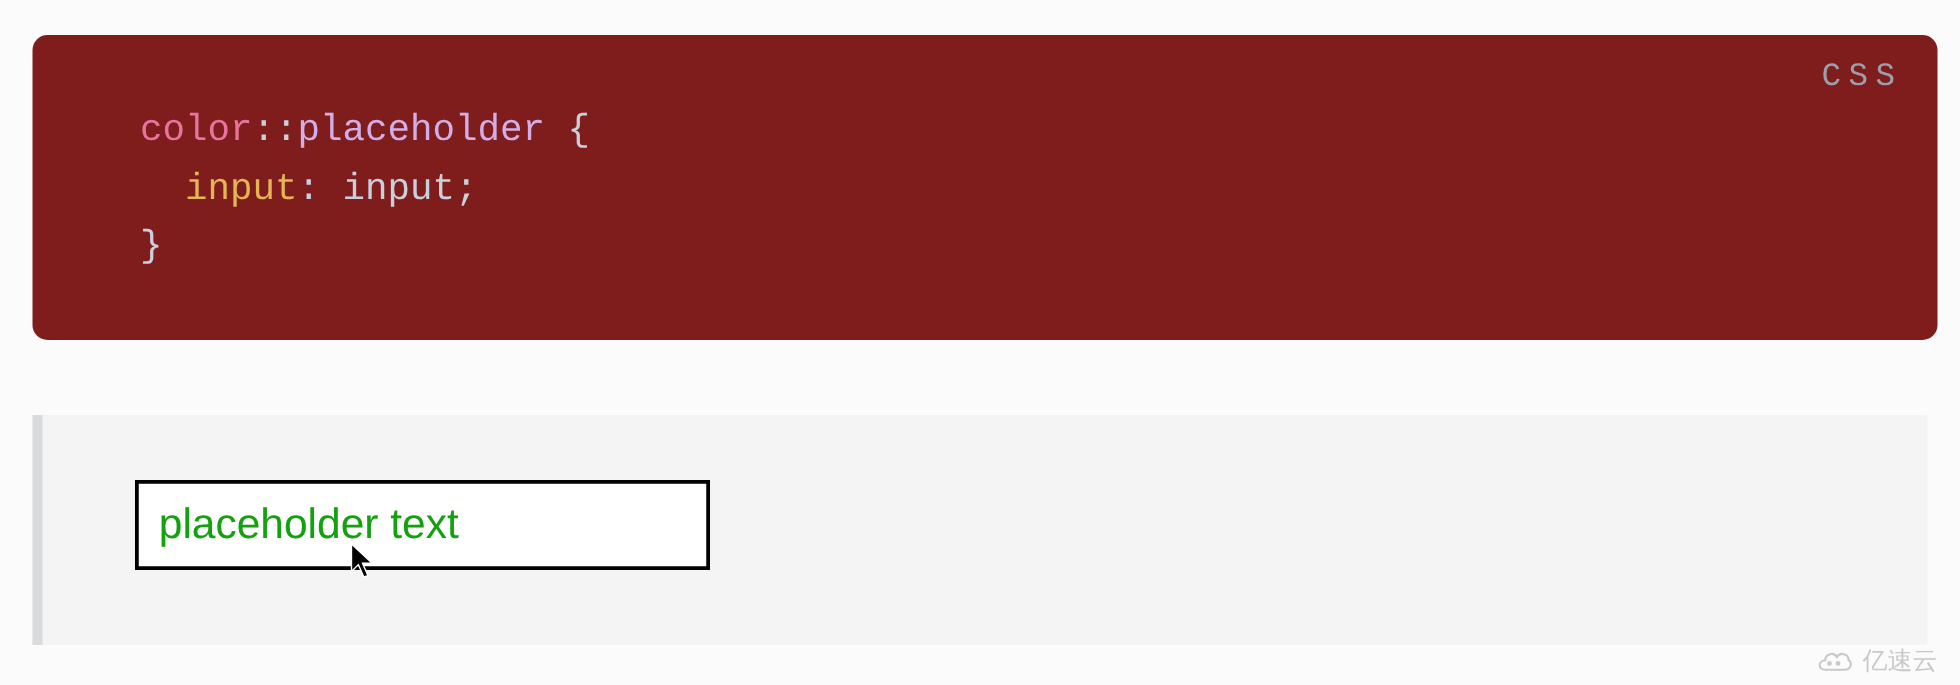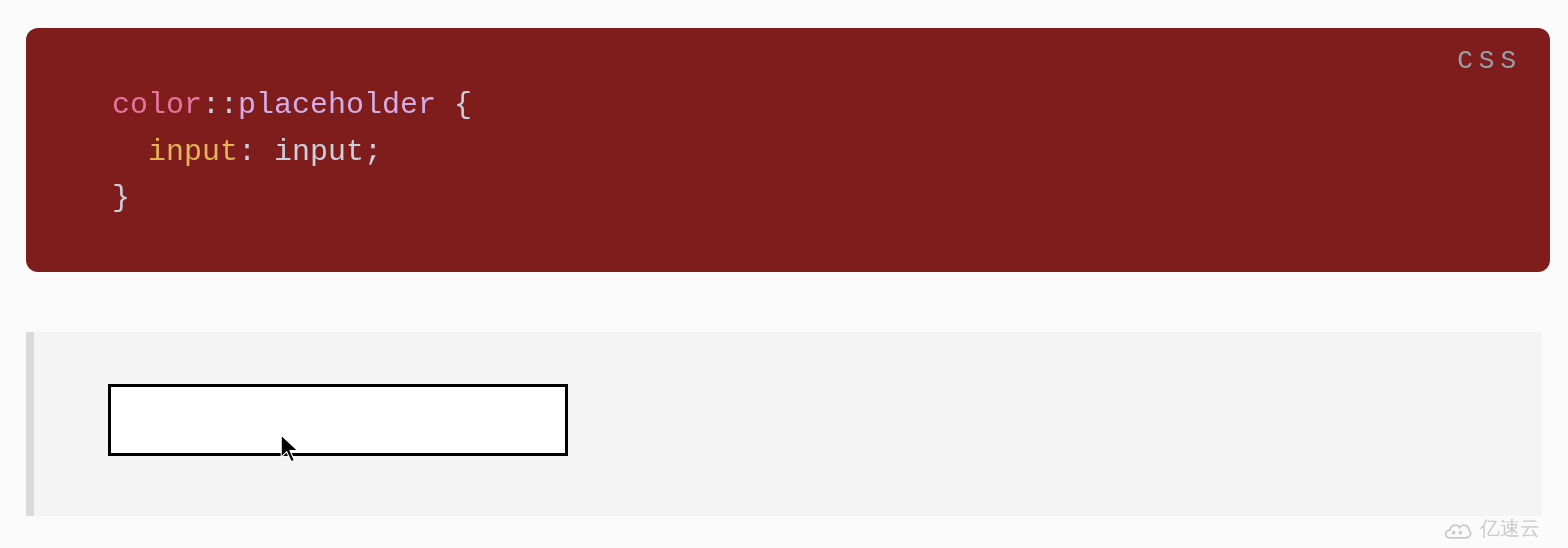--- a/index.html
+++ b/index.html
@@ -75,45 +75,46 @@
     left: 168px;
     top: 46px;
     width: 22px;
     height: 30px;
     pointer-events: none;
   }
 
   
   .watermark {
     position: absolute;
-    right: 28px;
+    right: 18px;
     bottom: 6px;
     color: #c9c9c9;
     font-size: 20px;
     display: flex;
-    align-items: flex-end;
+    align-items: center;
     gap: 6px;
   }
   .watermark .cloud {
     width: 34px; height: 22px;
   }
   .watermark .cloud svg { width: 100%; height: 100%; }
 </style>
 </head>
 <body>
 
 <div class="code-block">
   <div class="lang-label">CSS</div>
   <pre class="code"><span class="tok-tag">color</span><span class="tok-op">::</span><span class="tok-pseudo">placeholder</span> <span class="tok-brace">{</span>
   <span class="tok-prop">input</span><span class="tok-colon">:</span> <span class="tok-val">input</span><span class="tok-semi">;</span>
 <span class="tok-brace">}</span></pre>
 </div>
 
 <div class="demo-block">
   <div class="demo-input">
+    <span class="ph">placeholder text</span>
     <span class="cursor-arrow">
       <svg viewBox="0 0 20 28">
         <path d="M2 2 L2 22 L7 17 L11 26 L14 25 L10 16 L17 16 Z" fill="#000" stroke="#fff" stroke-width="1"></path>
       </svg>
     </span>
   </div>
 </div>
 
 <div class="watermark">
   <span class="cloud">

